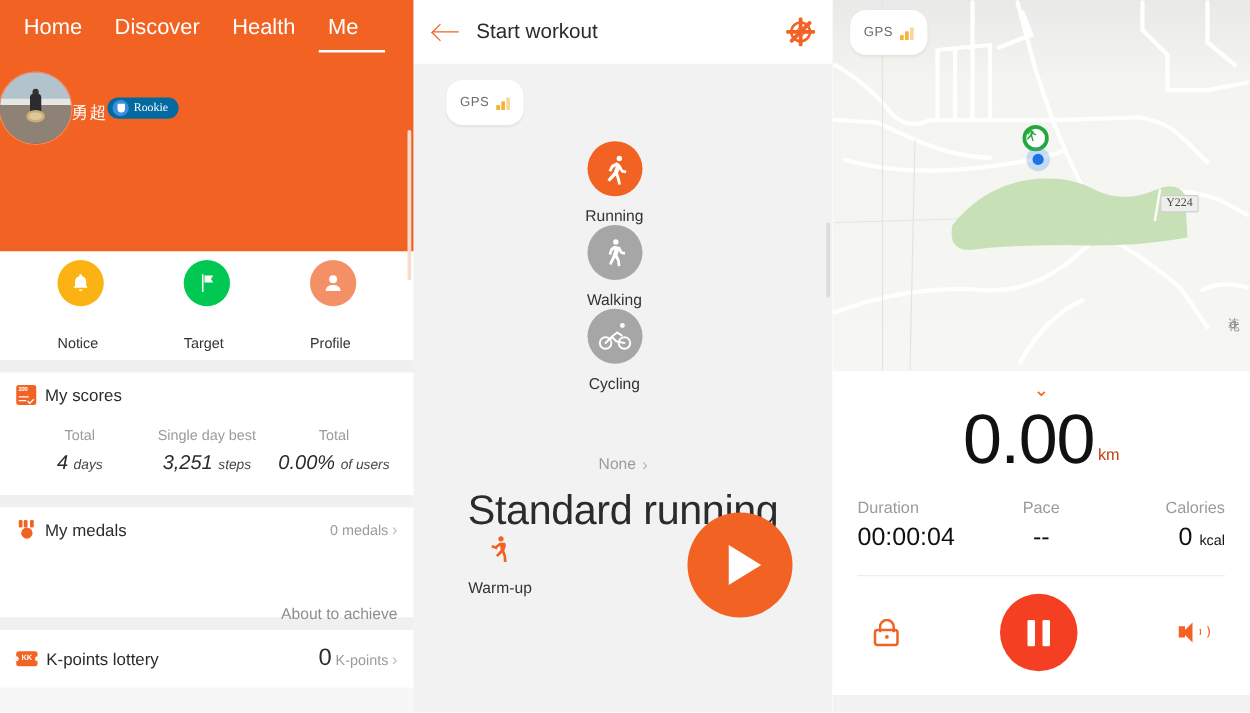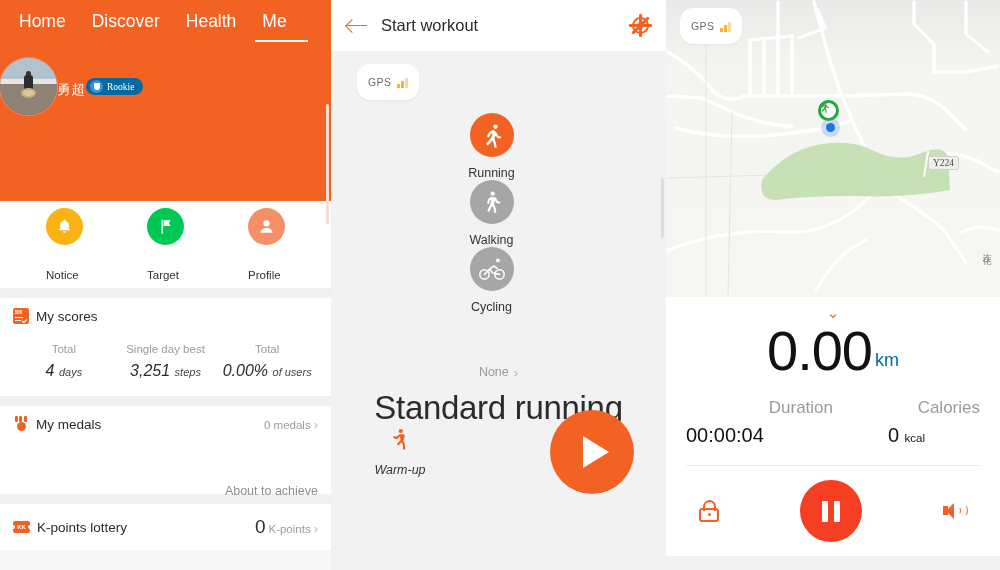--- a/index.html
+++ b/index.html
@@ -113,21 +113,21 @@
   .mode .circ { width:44px; height:44px; border-radius:50%; background:#a6a6a6; display:flex; align-items:center; justify-content:center; }
   .mode.sel .circ { background:#f26222; }
   .mode .nm { font-size:12.5px; color:#333; }
 
   .p2-center { text-align:center; margin-top:48px; }
   .none-row { display:inline-flex; align-items:center; gap:5px; color:#9b9b9b; font-size:12.5px; }
   .none-row .chev2 { font-size:13px; color:#b5b5b5; }
   .big-mode { font-size:33px; color:#2b2b2b; margin-top:9px; letter-spacing:-.3px; }
 
   .p2-bottom { position:absolute; left:0; right:0; bottom:76px; display:flex; align-items:center; justify-content:space-between; padding:0 32px; }
-  .side-act { display:flex; flex-direction:column; align-items:center; gap:9px; width:74px;font-style:italic; }
+  .side-act { display:flex; flex-direction:column; align-items:center; gap:9px; width:74px; }
   .side-act .nm { font-size:12.5px; color:#333; }
   .play-btn { width:84px; height:84px; border-radius:50%; background:#f26222; display:flex; align-items:center; justify-content:center; }
   .play-tri { width:0; height:0; border-left:26px solid #ffffff; border-top:16px solid transparent; border-bottom:16px solid transparent; margin-left:7px; }
   .p2-scroll { position:absolute; right:2px; top:178px; width:3px; height:60px; background:#dcdcdc; border-radius:2px; }
 
   
   .panel3 { position:relative; width:334px; height:570px; background:#ffffff; overflow:hidden; }
   .map { position:relative; width:334px; height:297px; background:linear-gradient(#e9e9e7 0%, #f4f4f1 22%, #f6f6f3 100%); overflow:hidden; }
   .map svg { position:absolute; left:0; top:0; }
   .map .gpsbox { position:absolute; left:14px; top:8px; z-index:5; }
@@ -137,25 +137,25 @@
   }
   .cn-lbl { position:absolute; font-size:9px; color:#8a8a8a; z-index:4; writing-mode:vertical-rl; }
   .marker { position:absolute; z-index:6; }
   .marker .pin { width:21px; height:21px; border-radius:50%; background:#ffffff; border:3px solid #23a83c; display:flex; align-items:center; justify-content:center; }
   .marker .halo { position:absolute; left:3px; top:18px; width:19px; height:19px; border-radius:50%; background:rgba(80,150,235,.28); display:flex; align-items:center; justify-content:center; }
   .marker .halo b { width:9px; height:9px; border-radius:50%; background:#1a73e8; display:block; }
 
   .chev-down { text-align:center; padding:8px 0 2px 0; font-size:15px; color:#f26222; line-height:1; }
   .dist-row { display:flex; align-items:flex-end; justify-content:center; padding-top:2px; }
   .dist-val { font-size:56px; color:#111; line-height:.95; letter-spacing:-1px; }
-  .dist-unit { font-size:18px; color:#0369a1; margin-left:3px; margin-bottom:6px; }
+  .dist-unit { font-size:13px; color:#c2410c; margin-left:3px; margin-bottom:6px; }
   .stats3 { display:flex; padding:21px 20px 0 20px; }
   .st { flex:1; }
   .st:nth-child(2){ text-align:center; } .st:nth-child(3){ text-align:right; }
-  .st .lbl { font-size:17px; color:#9b9b9b;text-align:right; }
+  .st .lbl { font-size:13px; color:#9b9b9b; }
   .st .val { font-size:20px; color:#111; margin-top:6px; }
   .st .val small { font-size:11.5px; color:#111; }
   .hr { height:1px; background:#ededed; margin:18px 20px 0 20px; }
   .controls { display:flex; align-items:center; justify-content:space-between; padding:14px 33px 0 33px; }
   .lock-ico { width:20px; height:22px; position:relative; }
   .lock-ico .sh { position:absolute; left:3.5px; top:0; width:13px; height:11px; border:2px solid #f26222; border-bottom:none; border-radius:7px 7px 0 0; }
   .lock-ico .bd { position:absolute; left:0; top:8px; width:20px; height:14px; border:2px solid #f26222; border-radius:3px; }
   .lock-ico .kd { position:absolute; left:8.5px; top:13px; width:3px; height:3px; border-radius:50%; background:#f26222; }
   .pause-btn { width:62px; height:62px; border-radius:50%; background:#f53f22; display:flex; align-items:center; justify-content:center; gap:6px; }
   .pause-btn i { width:6px; height:21px; background:#ffffff; border-radius:1px; display:block; }
@@ -444,20 +444,24 @@
       <span class="dist-val">0.00</span>
       <span class="dist-unit">km</span>
     </div>
 
     <div class="stats3">
       <div class="st">
         <div class="lbl">Duration</div>
         <div class="val"><span>00:00:04</span></div>
       </div>
       <div class="st">
+        <div class="lbl">Pace</div>
+        <div class="val"><span>--</span></div>
+      </div>
+      <div class="st">
         <div class="lbl">Calories</div>
         <div class="val"><span>0</span> <small>kcal</small></div>
       </div>
     </div>
 
     <div class="hr"></div>
 
     <div class="controls">
       <span class="lock-ico">
           <i class="sh"></i>

